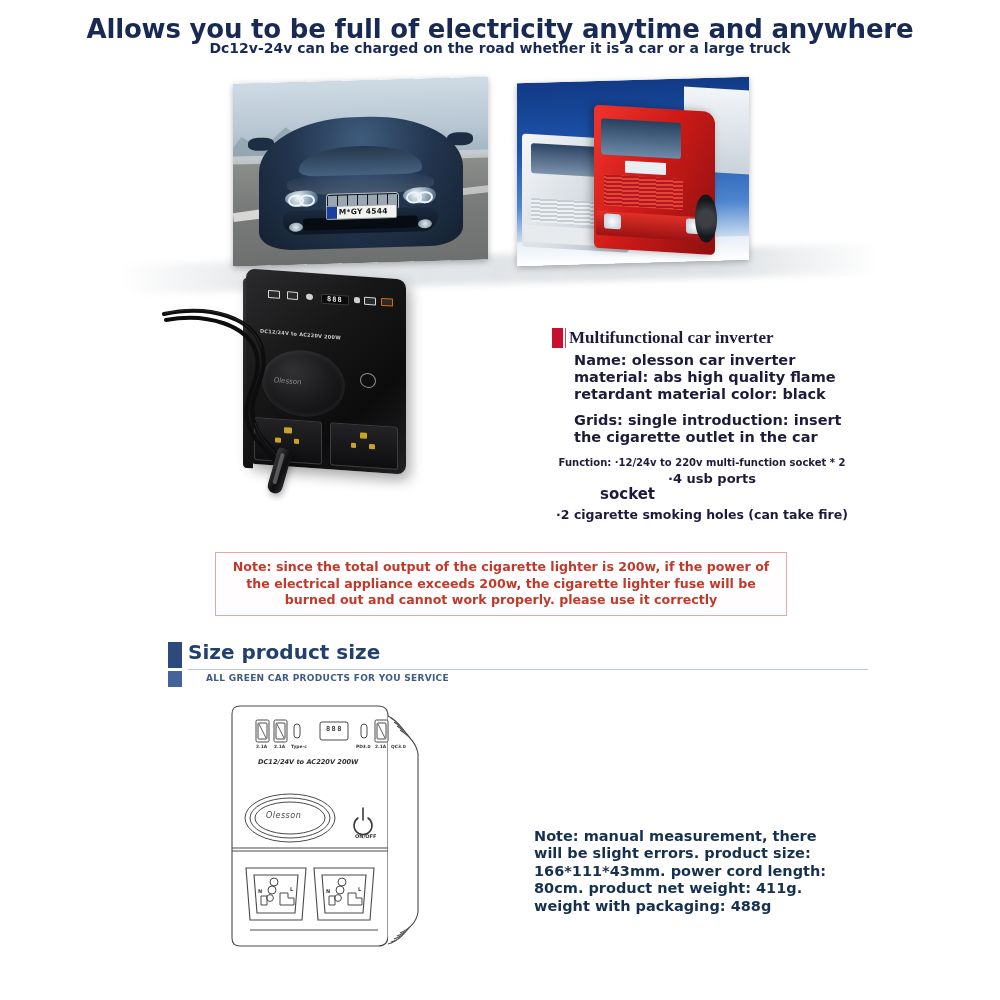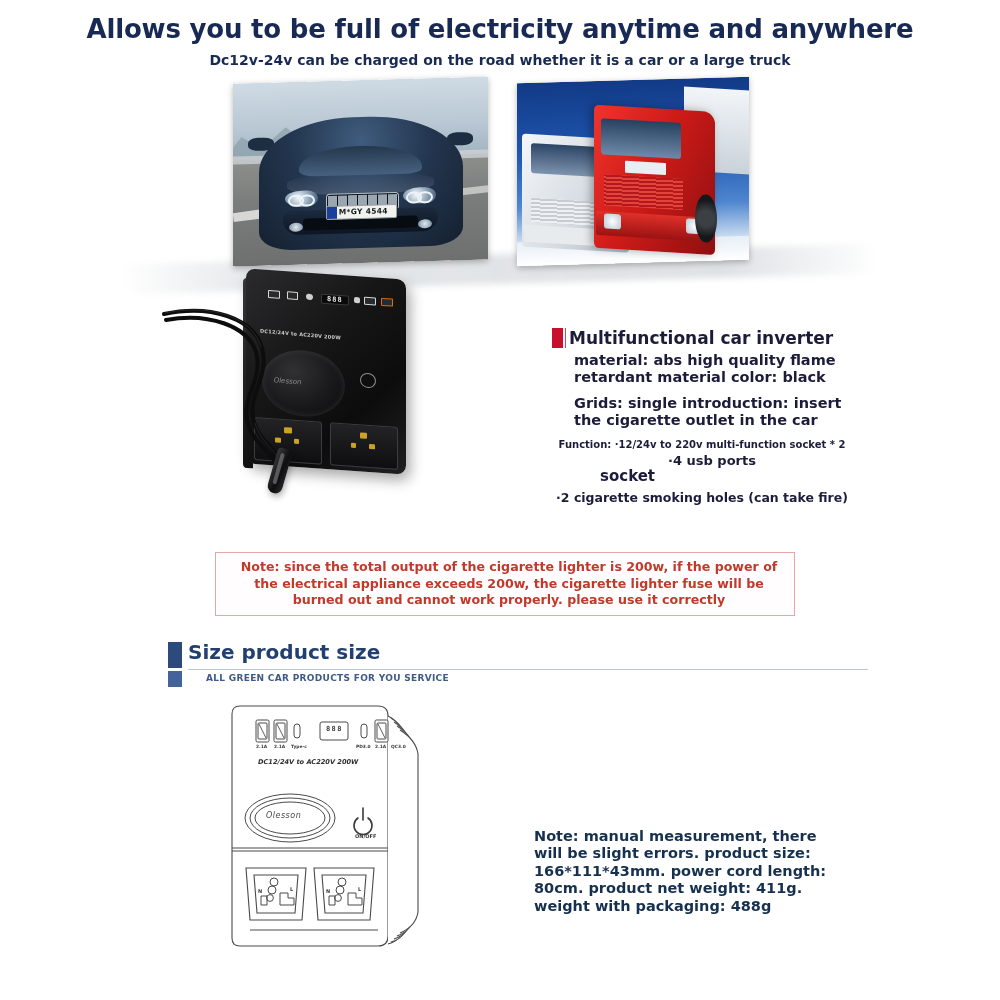--- a/index.html
+++ b/index.html
@@ -11,21 +11,21 @@
     overflow:hidden;
   }
   .page{position:absolute;left:0;top:0;width:1000px;height:1000px;}
 
   
   .hdr-title{
     position:absolute;left:0;top:14px;width:1000px;text-align:center;
     font-size:26px;font-weight:bold;color:#182a54;letter-spacing:-0.2px;
   }
   .hdr-sub{
-    position:absolute;left:0;top:52px;width:1000px;text-align:center;
+    position:absolute;left:0;top:40px;width:1000px;text-align:center;
     font-size:14px;font-weight:bold;color:#182a54;
   }
 
   
   .photo-band{position:absolute;left:120px;top:76px;width:760px;height:200px;}
   .photo{position:absolute;overflow:hidden;}
   .photo-car{left:113px;top:4px;width:255px;height:183px;
      transform:skewY(-1.6deg);
      box-shadow:0 2px 6px rgba(0,0,0,.28);}
   .photo-truck{left:397px;top:4px;width:232px;height:183px;
@@ -155,34 +155,34 @@
   .cord{position:absolute;left:150px;top:300px;width:140px;height:200px;}
   .cord svg{position:absolute;left:0;top:0;}
   .plug{position:absolute;left:122px;top:148px;width:15px;height:46px;
      background:linear-gradient(100deg,#3a3a3c,#0e0e10 60%,#2a2a2c);
      border-radius:4px 4px 8px 8px;transform:rotate(16deg);
      box-shadow:2px 3px 6px rgba(0,0,0,.3);}
   .plug i{position:absolute;left:24%;top:10%;width:28%;height:70%;background:#8e8e90;border-radius:2px;opacity:.55;display:block;}
 
   
   .desc{position:absolute;left:552px;top:328px;width:300px;}
-  .desc-h{display:flex;gap:6px;margin-bottom:4px;}
+  .desc-h{display:flex;gap:6px;margin-bottom:4px;font-family:Liberation Serif, serif;}
   .redsq{width:11px;height:20px;background:#c8102e;flex:0 0 auto;box-shadow:2px 0 0 #ffffff, 3px 0 0 #d9455c;}
   .desc-h-t{font-size:17px;font-weight:bold;color:#1d1b3a;}
   .d-l1{font-size:14.5px;font-weight:bold;color:#1d1b3a;line-height:1.18;margin-left:22px;}
   .d-l2{font-size:14.5px;font-weight:bold;color:#1d1b3a;line-height:1.18;margin-left:22px;margin-top:9px;}
   .d-fn{font-size:10px;font-weight:bold;color:#1d1b3a;margin-top:10px;text-align:center;}
   .d-usb{font-size:13px;font-weight:bold;color:#1d1b3a;margin-top:3px;text-align:center;padding-left:20px;}
   .d-tc{font-size:15px;font-weight:bold;color:#1d1b3a;margin-top:3px;text-align:center;padding-left:24px;line-height:1.16;}
   .d-cig{font-size:12.5px;font-weight:bold;color:#1d1b3a;margin-top:4px;text-align:center;}
 
   
   .warn{position:absolute;left:215px;top:552px;width:570px;height:62px;
      border:1px solid #e8a7a7;background:#fffdfd;
-     display:flex;align-items:center;justify-content:center;padding-left:8px;}
+     display:flex;align-items:center;justify-content:center;}
   .warn p{margin:0;width:96%;text-align:center;font-size:12.6px;font-weight:bold;
      color:#c0392b;line-height:1.32;}
 
   
   .sz{position:absolute;left:168px;top:640px;width:700px;height:50px;}
   .sz-bar1{position:absolute;left:0;top:2px;width:14px;height:26px;background:#2c4a7c;}
   .sz-bar2{position:absolute;left:0;top:31px;width:14px;height:16px;background:#43639a;}
   .sz-t{position:absolute;left:20px;top:0;font-size:20px;font-weight:bold;color:#223f6e;}
   .sz-rule{position:absolute;left:20px;top:29px;width:680px;height:1px;background:#b9c6d8;}
   .sz-s{position:absolute;left:38px;top:33px;font-size:9px;font-weight:bold;color:#3e5a88;letter-spacing:.3px;}
@@ -333,20 +333,21 @@
     <div class="plug">
         <i></i>
       </div>
   </div>
 
   <div class="desc">
     <div class="desc-h">
       <span class="redsq"></span>
       <span class="desc-h-t">Multifunctional car inverter</span>
     </div>
+    <div class="d-l1">Name: olesson car inverter</div>
     <div class="d-l1">material: abs high quality flame</div>
     <div class="d-l1">retardant material color: black</div>
     <div class="d-l2">Grids: single introduction: insert</div>
     <div class="d-l1">the cigarette outlet in the car</div>
     <div class="d-fn">Function: ·12/24v to 220v multi-function socket * 2</div>
     <div class="d-usb">·4 usb ports</div>
     <div class="d-tc" style="text-align:left;padding-left:48px;margin-top:0">socket</div>
     <div class="d-cig">·2 cigarette smoking holes (can take fire)</div>
   </div>
 

